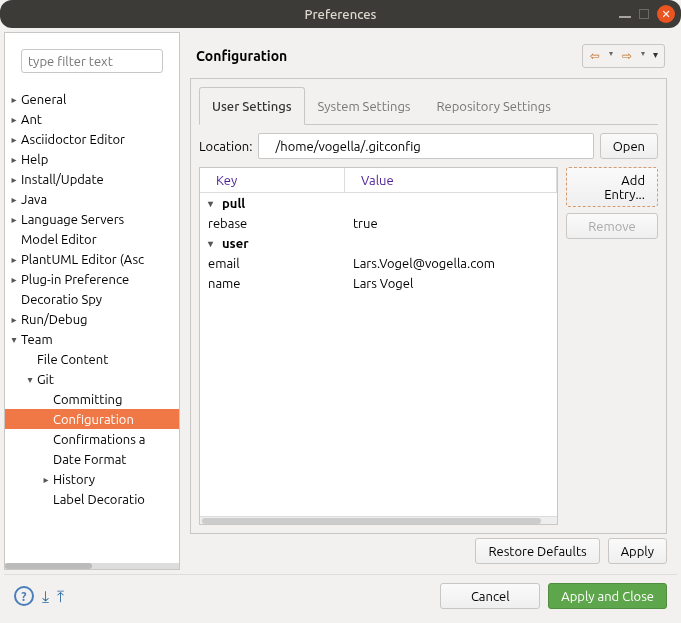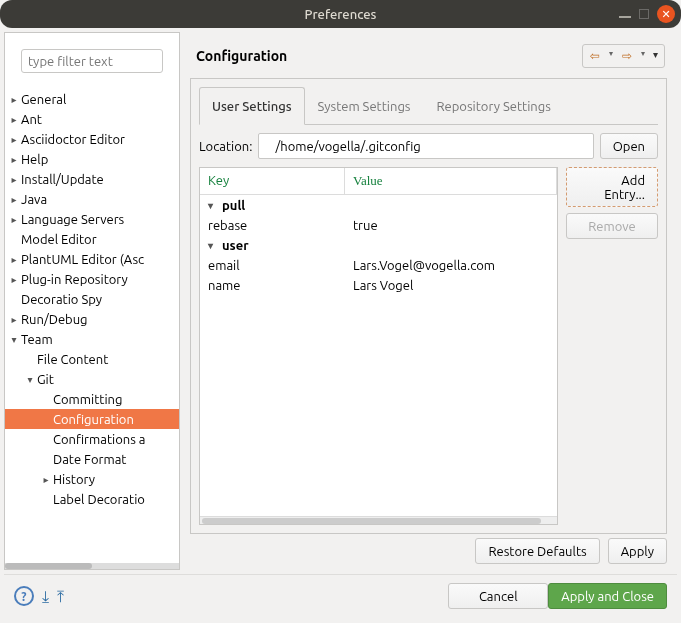--- a/index.html
+++ b/index.html
@@ -38,40 +38,40 @@
 .location-row { display: flex; align-items: center; gap: 6px; }
 .location-label { }
 .location-input { flex: 1; padding: 5px 16px; border: 1px solid #c8c7c5; border-radius: 2px; background: #fff; }
 .btn { padding: 5px 12px; border: 1px solid #c8c7c5; border-radius: 3px; background: linear-gradient(#fafafa,#efefef); cursor: default; }
 .btn.disabled { color: #aaa; }
 .btn.primary { background: #5ea64b; border-color: #4e8c3f; color: #fff; }
 .btn.dotted { border: 1px dashed #d49b70; text-align: right; }
 .table-area { flex:1; display:flex; gap:8px; min-height:0;}
 .kv-table { flex:1; border:1px solid #c8c7c5; background:#fff; display:flex; flex-direction:column; min-height:0;}
 .kv-header { display:flex; border-bottom:1px solid #dcdcdc; }
-.kv-header .col { padding:5px 8px; border-right:1px solid #dcdcdc; color:#15803d; }
+.kv-header .col { padding:5px 16px; border-right:1px solid #dcdcdc; color:#4c1d95; }
 .col-key { width: 145px; }
-.col-val { flex:1;font-family:Liberation Serif, serif; }
+.col-val { flex:1; }
 .kv-body { flex:1; overflow:hidden; position:relative; }
 .kv-row { display:flex; }
 .kv-row .cell { padding:3px 8px; }
 .cell-key { width:145px; display:flex; align-items:center; }
 .cell-val { flex:1; }
 .row-arrow { width:14px; display:inline-block; font-size:10px; color:#555; text-align:left; }
 .row-indent { padding-left: 28px; }
 .row-bold { font-weight: bold; }
 .kv-scroll { height:8px; background:#eee; border-top:1px solid #dcdcdc; position:relative;}
 .kv-scroll::after{content:"";position:absolute;left:2px;top:1px;height:6px;width:95%;background:#ccc;border-radius:3px;}
 .side-buttons { display:flex; flex-direction:column; gap:6px; width:92px;}
 .bottom-right { display:flex; justify-content:flex-end; gap:8px; padding-top:4px;}
 .footer { display:flex; justify-content:space-between; align-items:center; padding: 8px 10px 10px 10px; border-top: 1px solid #dedddb; margin-top:4px;}
 .footer-left { display:flex; gap:8px; align-items:center; }
 .help-icon { width:20px; height:20px; border:2px solid #4a7dbb; border-radius:50%; display:flex; align-items:center; justify-content:center; color:#4a7dbb; font-weight:bold; font-size:12px;}
 .io-icon { color:#2d6ca2; font-size:16px; }
-.footer-right { display:flex; gap:0; }
+.footer-right { display:flex; gap:8px; }
 </style>
 </head>
 <body>
 
 <div class="titlebar">
   <span class="titlebar-title">Preferences</span>
   <div class="titlebar-controls">
     <span class="min-btn" style="border:none;border-bottom:2px solid #a7a59d;width:12px;height:8px;"></span>
     <span class="max-btn" style="width:10px;height:10px;"></span>
     <span class="close-btn">✕</span>
@@ -114,21 +114,21 @@
         <div class="tree-item indent-0">
             <span class="tree-arrow"></span>
             <span class="tree-label">Model Editor</span>
           </div>
         <div class="tree-item indent-0">
             <span class="tree-arrow">▸</span>
             <span class="tree-label">PlantUML Editor (Asc</span>
           </div>
         <div class="tree-item indent-0">
             <span class="tree-arrow">▸</span>
-            <span class="tree-label">Plug-in Repository</span>
+            <span class="tree-label">Plug-in Preference</span>
           </div>
         <div class="tree-item indent-0">
             <span class="tree-arrow"></span>
             <span class="tree-label">Decoratio Spy</span>
           </div>
         <div class="tree-item indent-0">
             <span class="tree-arrow">▸</span>
             <span class="tree-label">Run/Debug</span>
           </div>
         <div class="tree-item indent-0">

